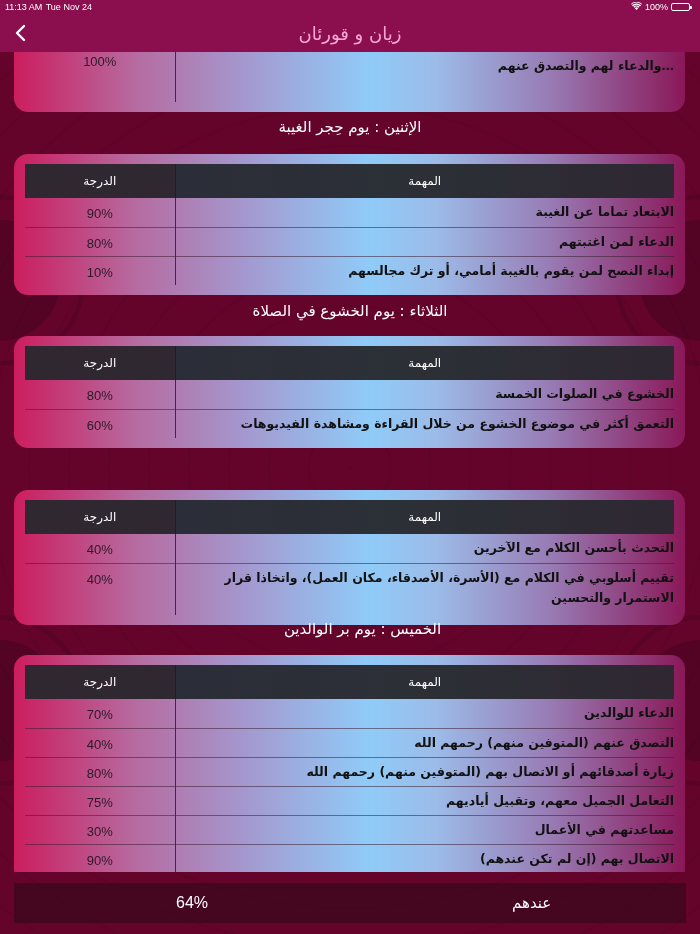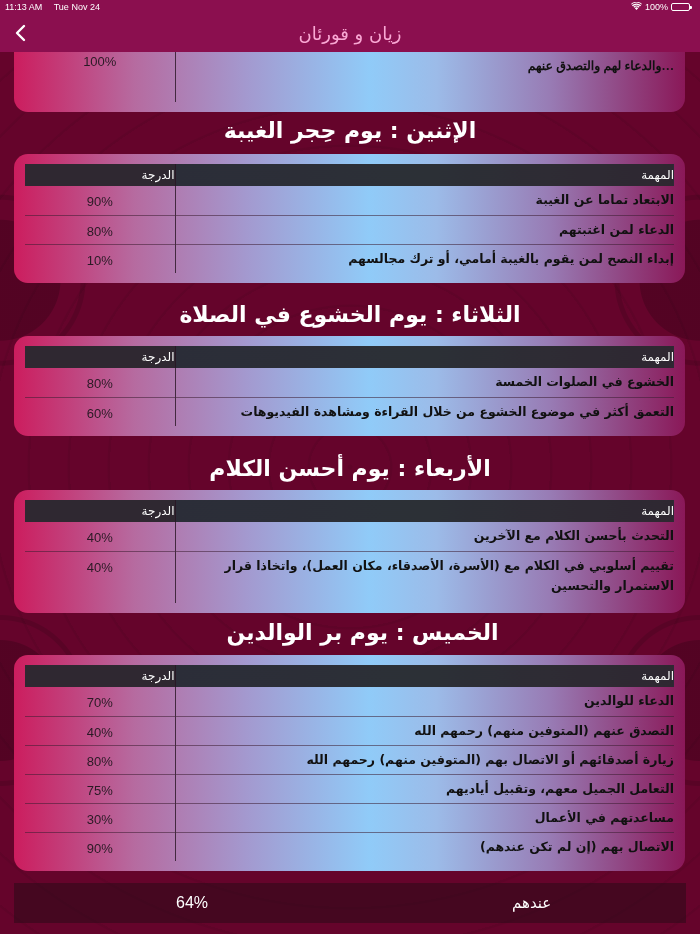--- a/index.html
+++ b/index.html
@@ -21,21 +21,21 @@
       #65042b;
     z-index: 0;
   }
   .statusbar {
     position: absolute; top: 0; left: 0; right: 0; height: 14px;
     background: #8b0f4f;
     font-size: 9px; font-family: "Liberation Sans", sans-serif;
     display: flex; align-items: center; justify-content: space-between;
     padding: 0 10px 0 5px; z-index: 3;
   }
-  .statusbar .left span { margin-right: 9px; }
+  .statusbar .left span { margin-right: 1px; }
   .statusbar .right { display: flex; align-items: center; gap: 3px; }
   .battery {
     width: 19px; height: 8px; border: 1px solid #fff; border-radius: 2px; padding: 1px; position: relative;
   }
   .battery::after { content:""; position:absolute; right:-3px; top:2px; width:2px; height:3px; background:#fff; border-radius:0 1px 1px 0; }
   .battery .fill { width: 100%; height: 100%; background: #fff; border-radius: 1px; }
   .navbar {
     position: absolute; top: 14px; left: 0; right: 0; height: 38px;
     background: #8b0f4f;
     display: flex; align-items: center; justify-content: center;
@@ -52,38 +52,38 @@
   }
   .card {
     position: absolute; left: 14px; width: 671px;
     border-radius: 14px;
     background: linear-gradient(90deg, #cc1d5e 0%, #b66ba0 18%, #a39ad0 35%, #90cbf8 53%, #9cbbe8 63%, #987bb4 80%, #8a1858 100%);
     padding: 10px 11px 10px 11px;
   }
   table { width: 100%; border-collapse: collapse; direction: rtl; }
   th {
     background: #2f2831; color: #fff; font-weight: normal; font-size: 12px;
-    height: 22px; text-align: right;
+    height: 34px; text-align: center;
   }
   th.task-h { background: linear-gradient(90deg, #2b2d38 0%, #2c3036 50%, #2f2731 100%); }
   td {
     font-size: 12.5px; color: #111; vertical-align: top;
     border-top: 1px solid rgba(60,30,50,0.55);
     padding: 4px 2px 0 2px;
   }
   tr:first-child + tr td { border-top: none; }
   td.task { text-align: right; font-weight: bold; line-height: 20px; height: 29px; padding-right: 0; }
   td.grade {
     width: 150px; text-align: center; font-family: "Liberation Sans", sans-serif; font-size: 13px;
     color: #2a1a25; border-right: 1px solid rgba(40,20,35,0.8); padding-top: 8px;
   }
   th.grade-h { width: 150px; border-right: 1px solid rgba(40,20,35,0.8); }
   .section-title {
     position: absolute; left: 0; right: 0; text-align: center;
-    font-size: 22px; color: #fff; font-weight: bold;
+    font-size: 15px; color: #fff;
   }
   .footer {
     position: absolute; left: 14px; right: 14px; top: 883px; height: 40px;
     background: rgba(30,10,20,0.45);
     display: flex; align-items: center; z-index: 2;
     font-size: 15px;
   }
   .footer .avg-value { position: absolute; left: 162px; font-family: "Liberation Sans", sans-serif; font-size: 16px; }
   .footer .avg-label { position: absolute; left: 498px; }
 </style>
@@ -116,21 +116,21 @@
   </div>
   <div class="title">زيان و قورئان</div>
 </div>
 
 <div class="scroll">
 
   <div class="card" style="top:-30px; padding-top:14px;">
     <table>
       <tbody>
           <tr>
-        <td class="task" style="height:66px; padding-top:20px; border-top:none;font-family:Liberation Serif, serif;">…والدعاء لهم والتصدق عنهم</td>
+        <td class="task" style="height:66px; padding-top:20px; border-top:none;">…والدعاء لهم والتصدق عنهم</td>
         <td class="grade" style="border-top:none; padding-top:18px;">100%</td>
       </tr>
     </tbody>
       </table>
   </div>
 
   <div class="section-title" style="top:66px;">الإثنين : يوم حِجر الغيبة</div>
   <div class="card" style="top:102px;">
     <table>
       <tbody>
@@ -167,21 +167,20 @@
         <td class="grade">80%</td>
       </tr>
       <tr>
         <td class="task">التعمق أكثر في موضوع الخشوع من خلال القراءة ومشاهدة الفيديوهات</td>
         <td class="grade">60%</td>
       </tr>
     </tbody>
       </table>
   </div>
 
-  <div class="section-title" style="top:404px;">الأربعاء : يوم أحسن الكلام</div>
   <div class="card" style="top:438px;">
     <table>
       <tbody>
           <tr>
         <th class="task-h">المهمة</th>
         <th class="grade-h">الدرجة</th>
       </tr>
       <tr>
         <td class="task">التحدث بأحسن الكلام مع الآخرين</td>
         <td class="grade">40%</td>

